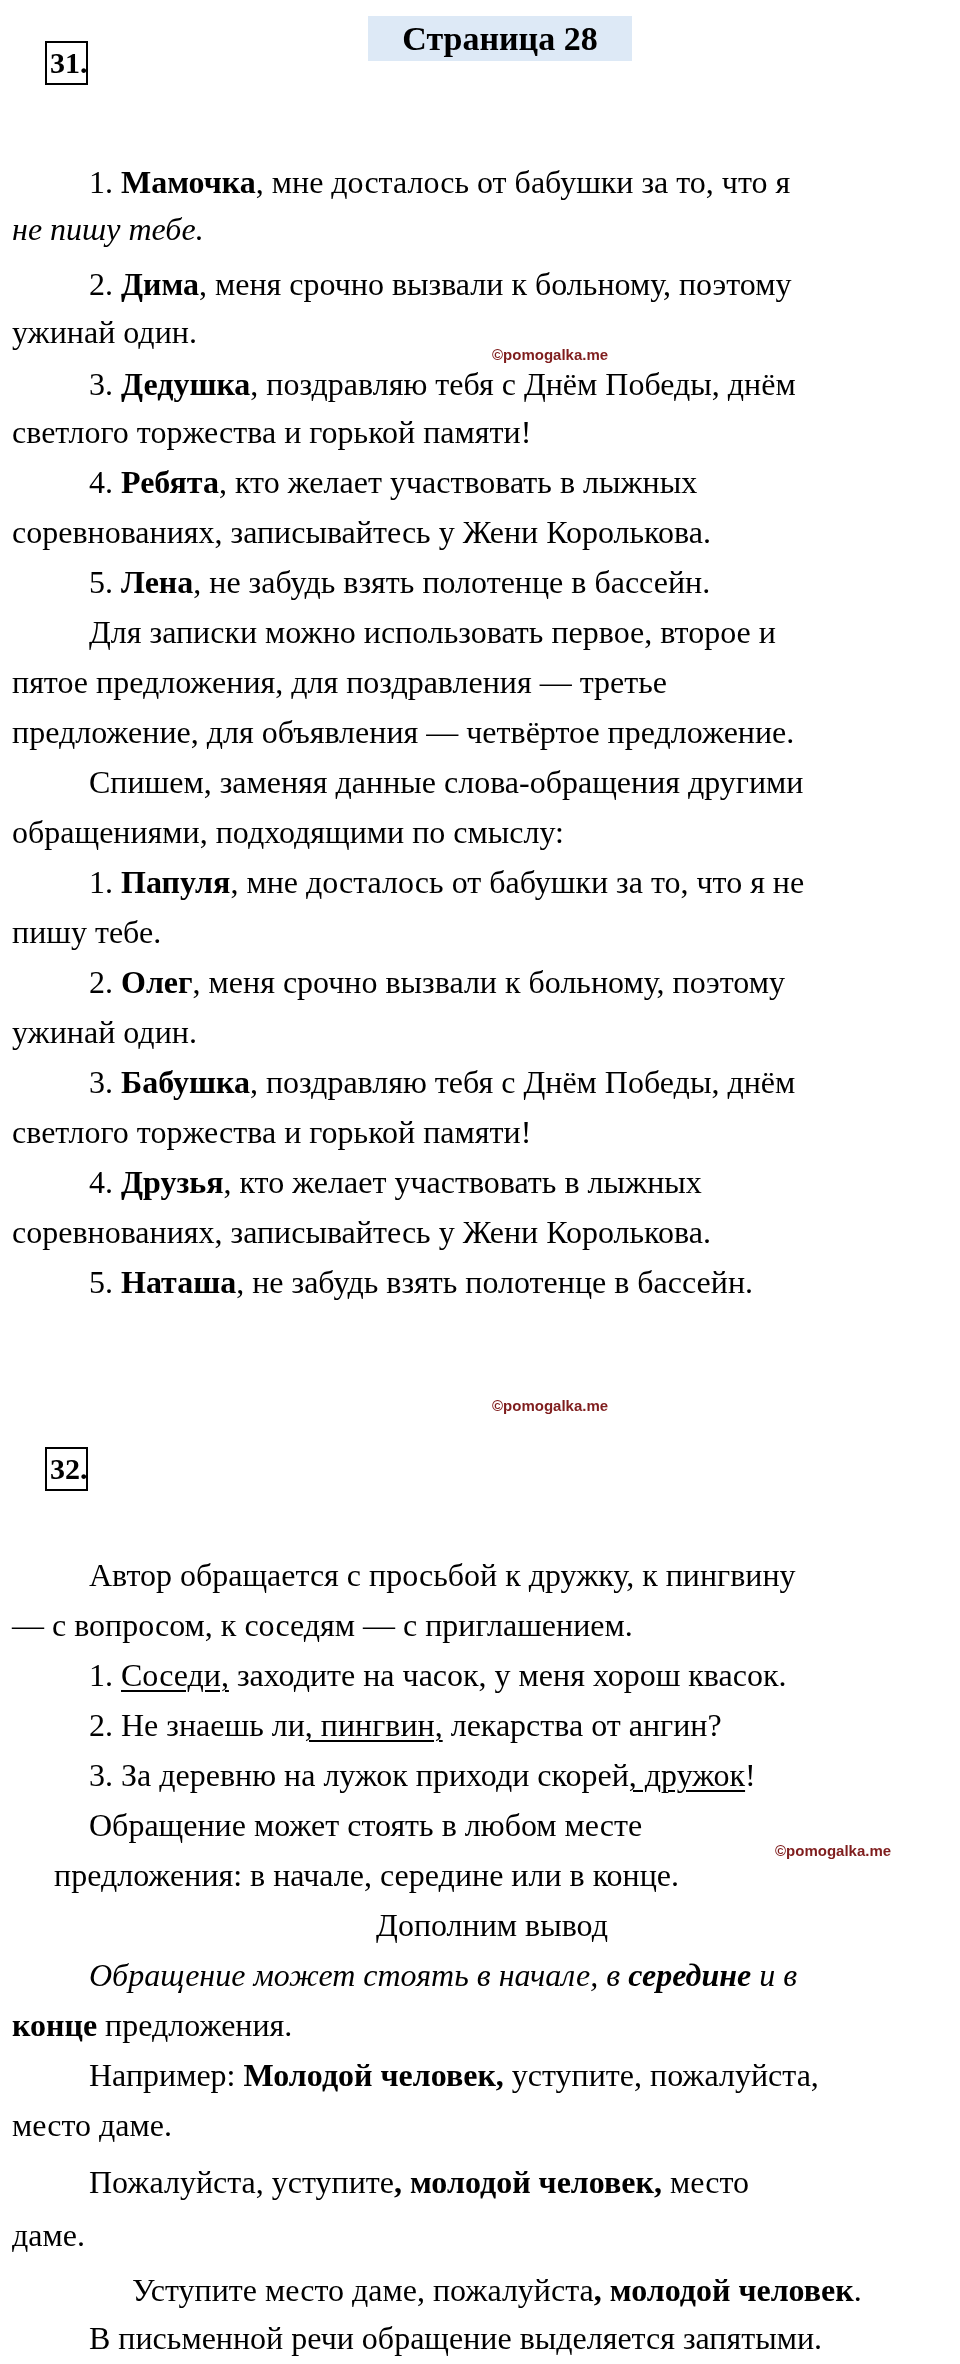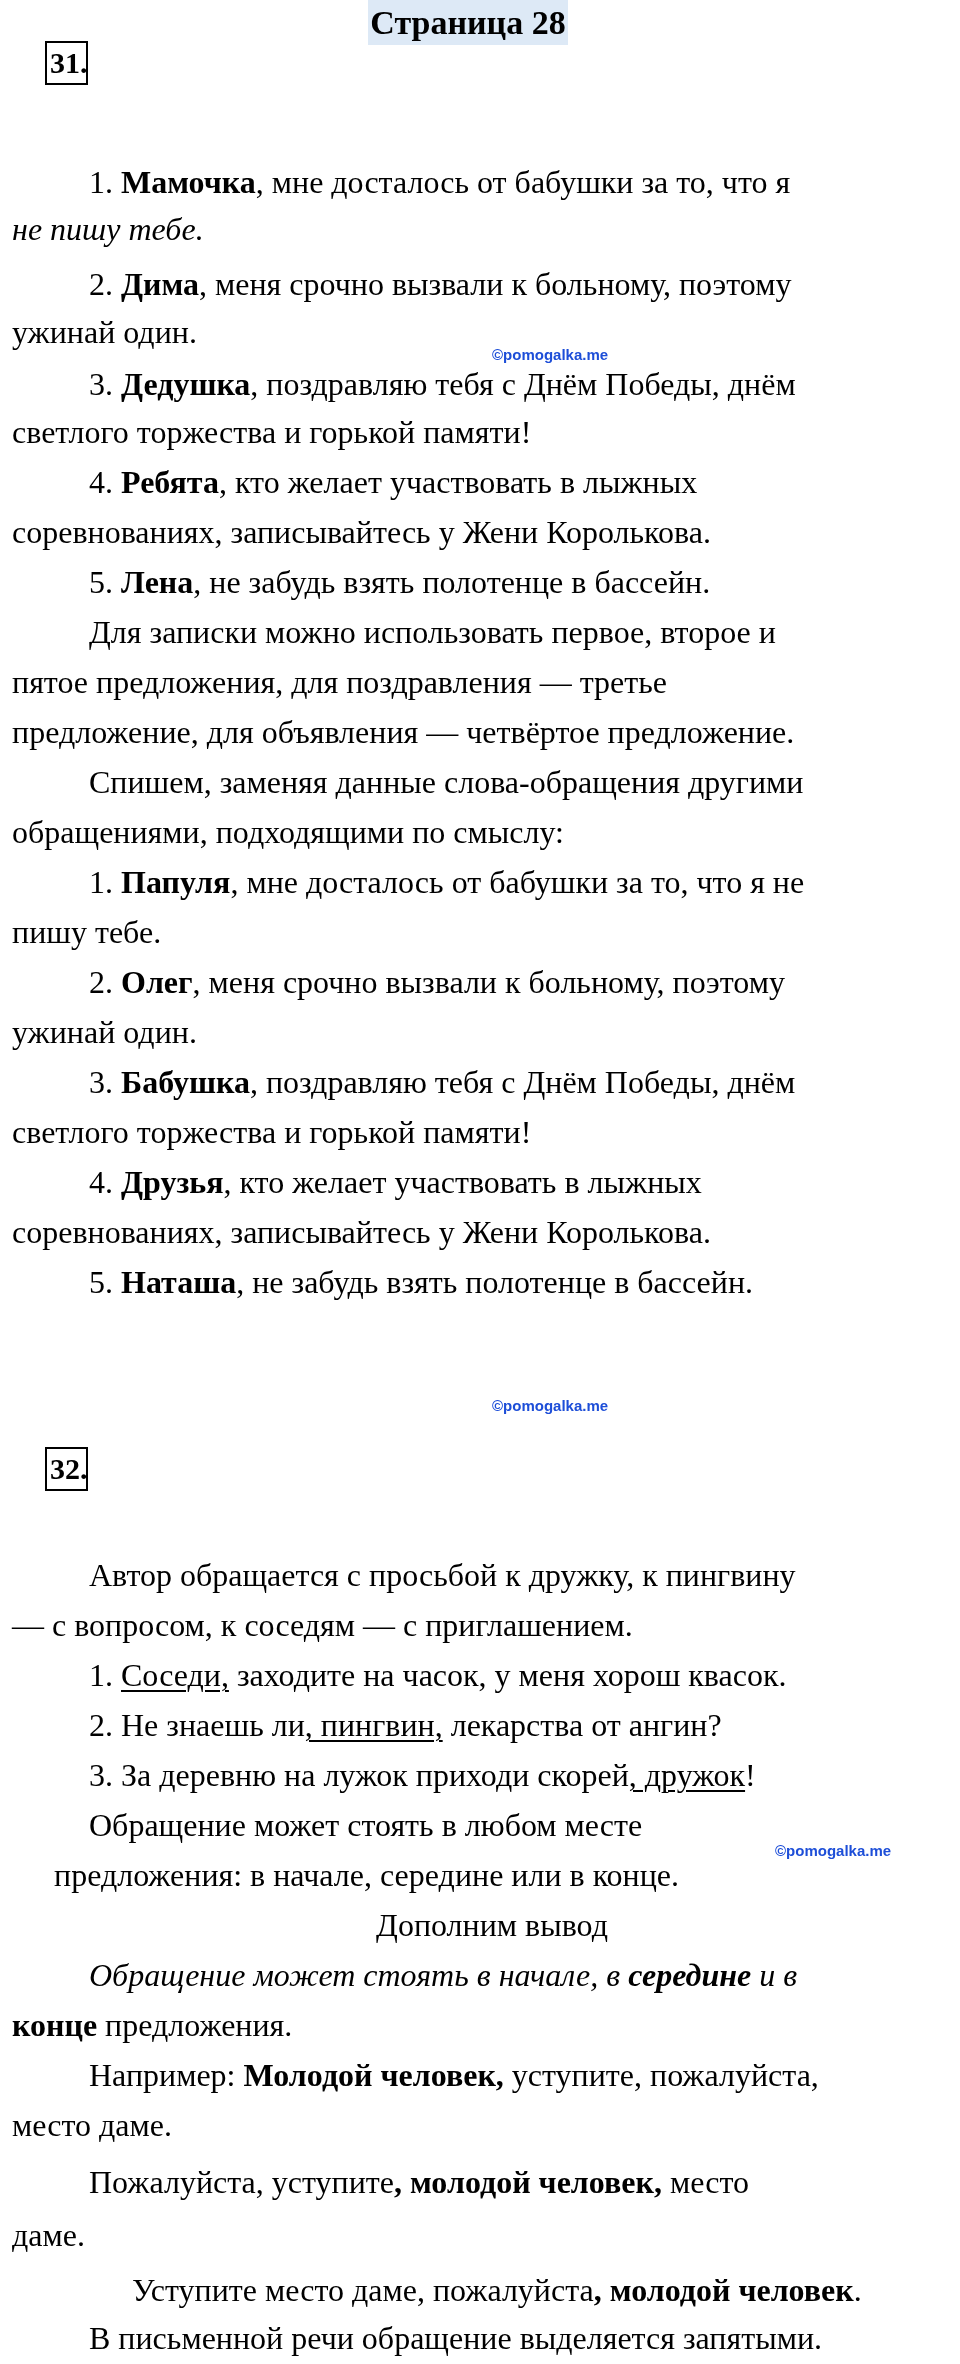--- a/index.html
+++ b/index.html
@@ -2,32 +2,32 @@
 <html><head>
   <meta charset="utf-8">
   <style>
     html, body { margin: 0; padding: 0; background: #ffffff; }
     body {
       width: 960px; height: 2364px; position: relative; overflow: hidden;
       font-family: "Liberation Serif", "DejaVu Serif", serif;
       color: #000000;
     }
     .page-title {
-      position: absolute; top: 0; left: 368px; width: 200px; height: 45px;
+      position: absolute; top: 16px; left: 368px; width: 264px; height: 45px;
       background: #dde9f6;
       font-weight: bold; font-size: 34px; line-height: 45px; text-align: center;
     }
     .task-box {
       position: absolute; left: 45px; width: 36px; height: 40px;
       border: 2px solid #000; font-weight: bold; font-size: 30px;
       line-height: 40px; text-align: left; padding-left: 3px;
     }
     .watermark {
       position: absolute; font-family: "Liberation Sans", "DejaVu Sans", sans-serif;
-      font-weight: bold; font-size: 15px; color: #1d4ed8;
+      font-weight: bold; font-size: 15px; color: #7f1d1d;
     }
     .line {
       position: absolute; left: 12px; width: 960px;
       font-size: 32px; line-height: 40px; white-space: nowrap;
     }
     .indent { padding-left: 77px; box-sizing: border-box; }
     .center { text-align: center; }
     b { font-weight: bold; }
     u { text-decoration: underline; text-underline-offset: 4px; text-decoration-thickness: 2px; }
   </style>

